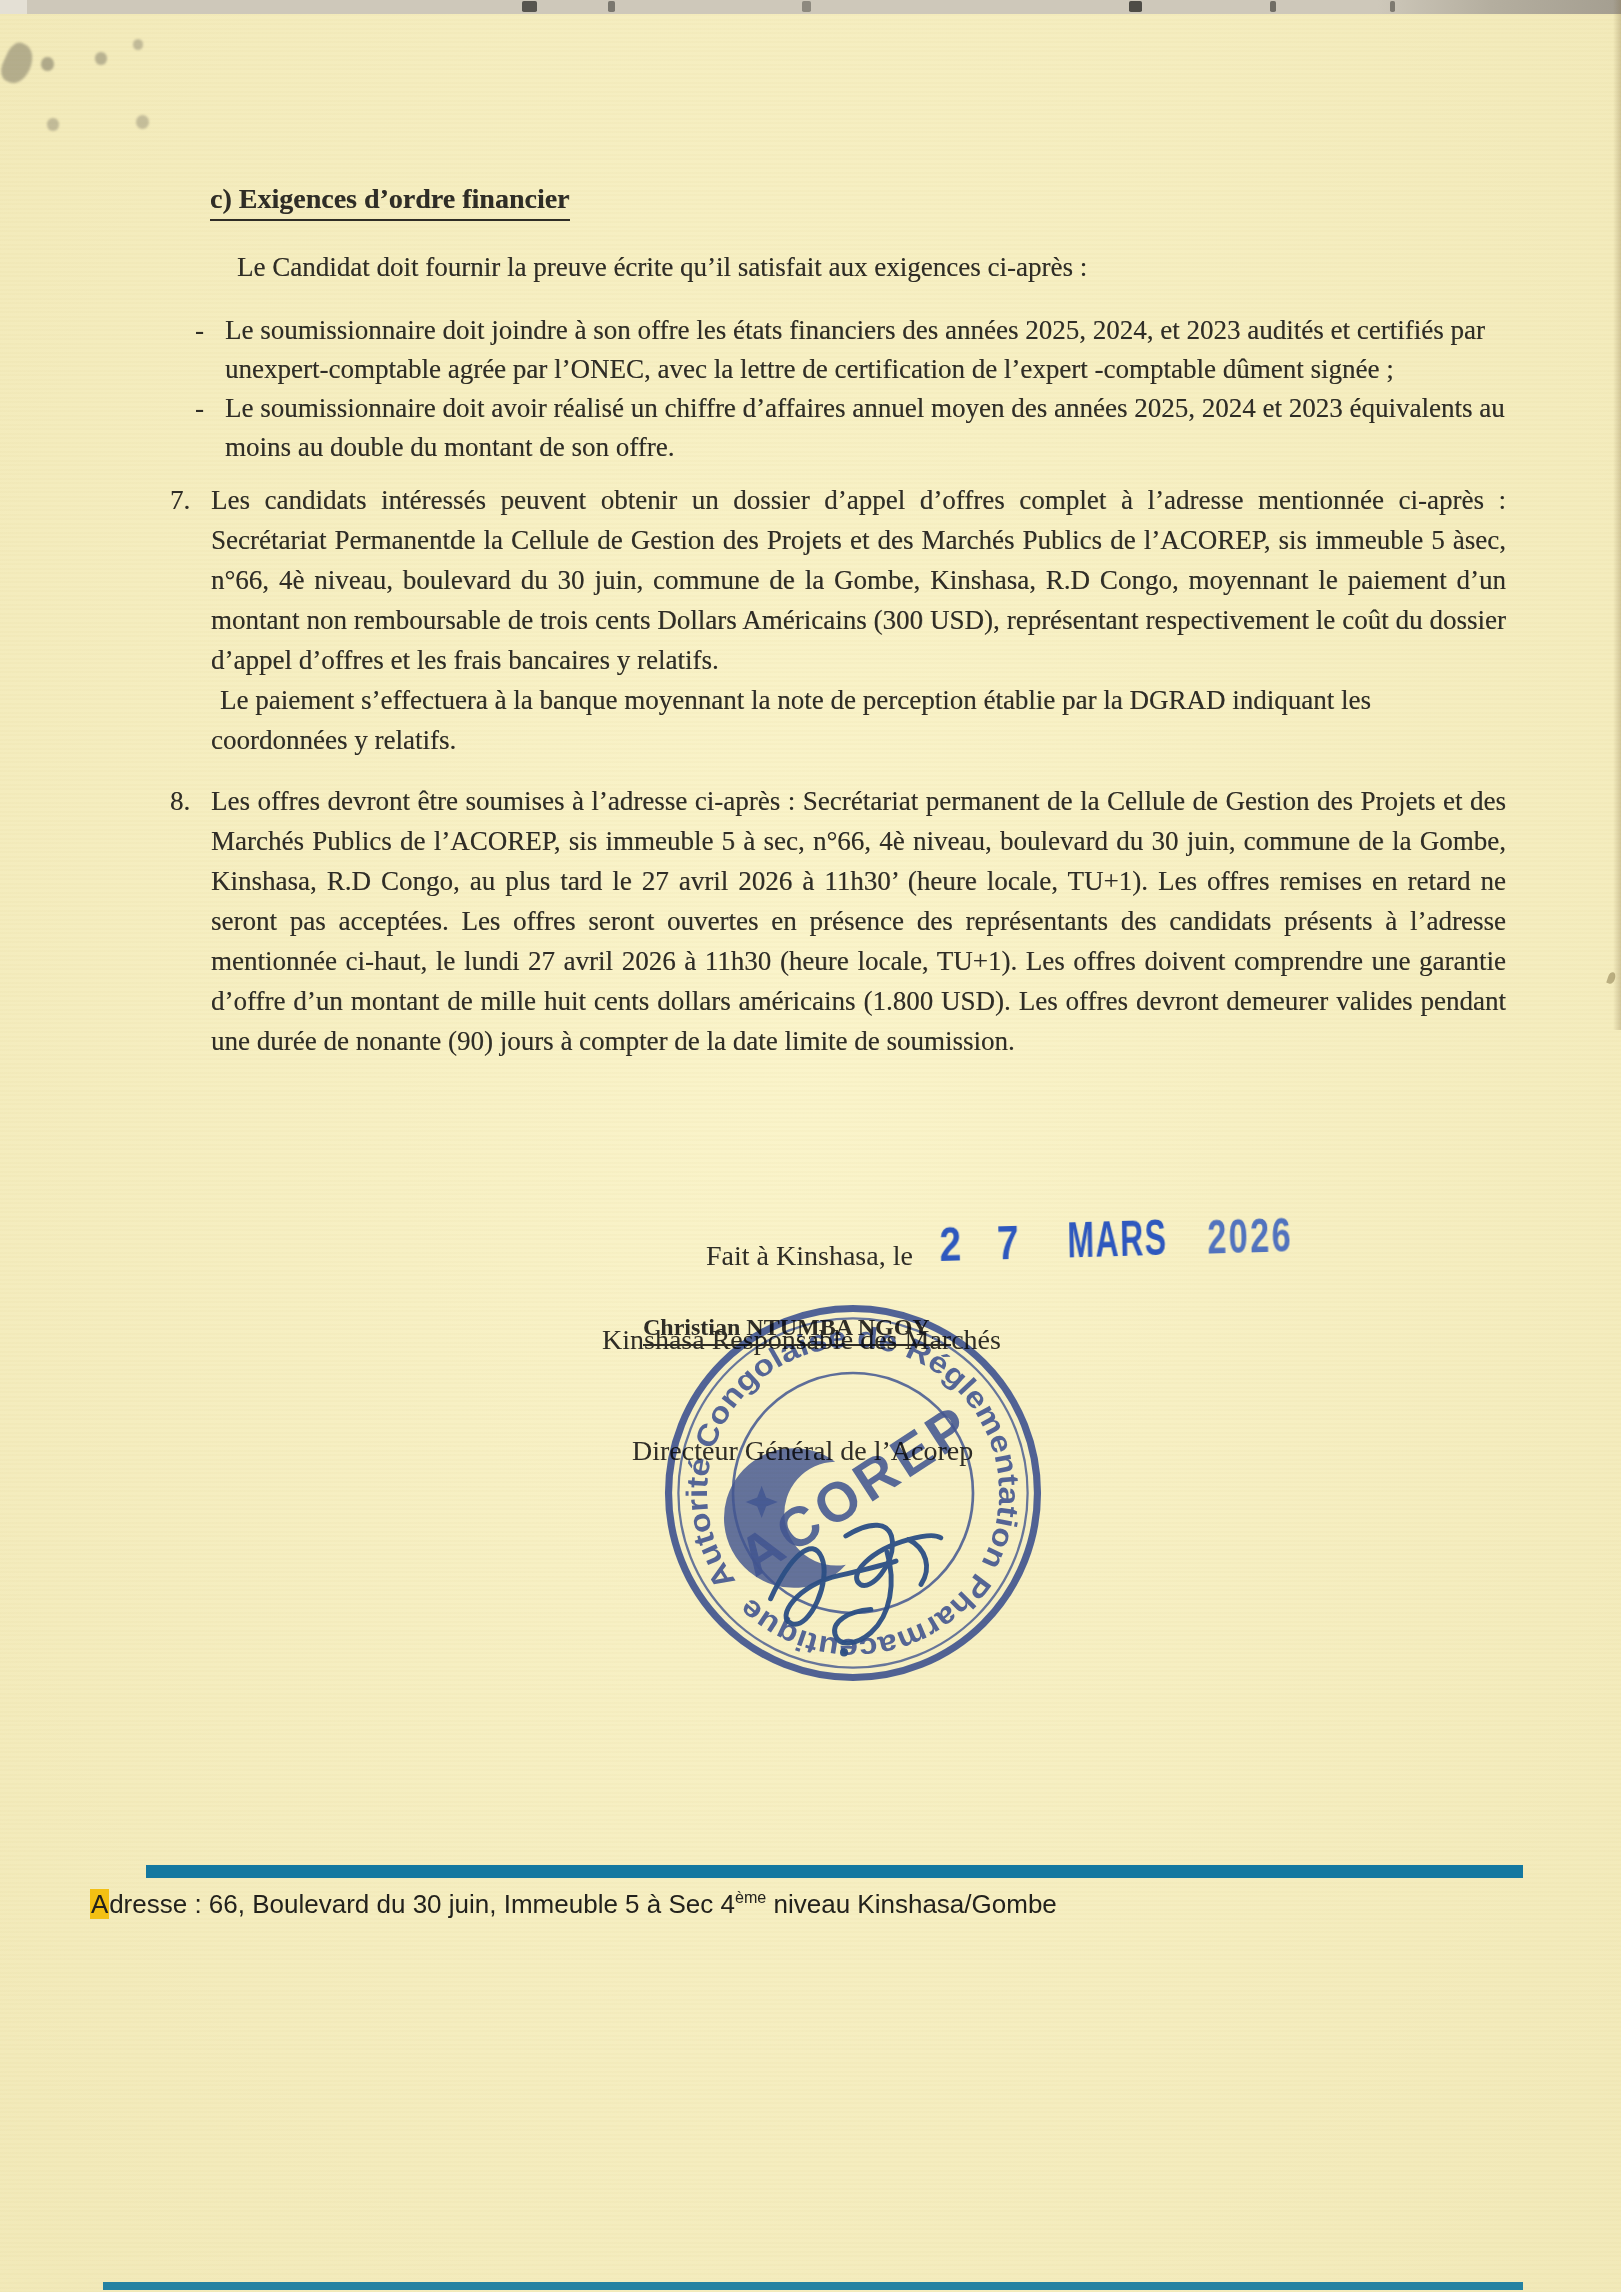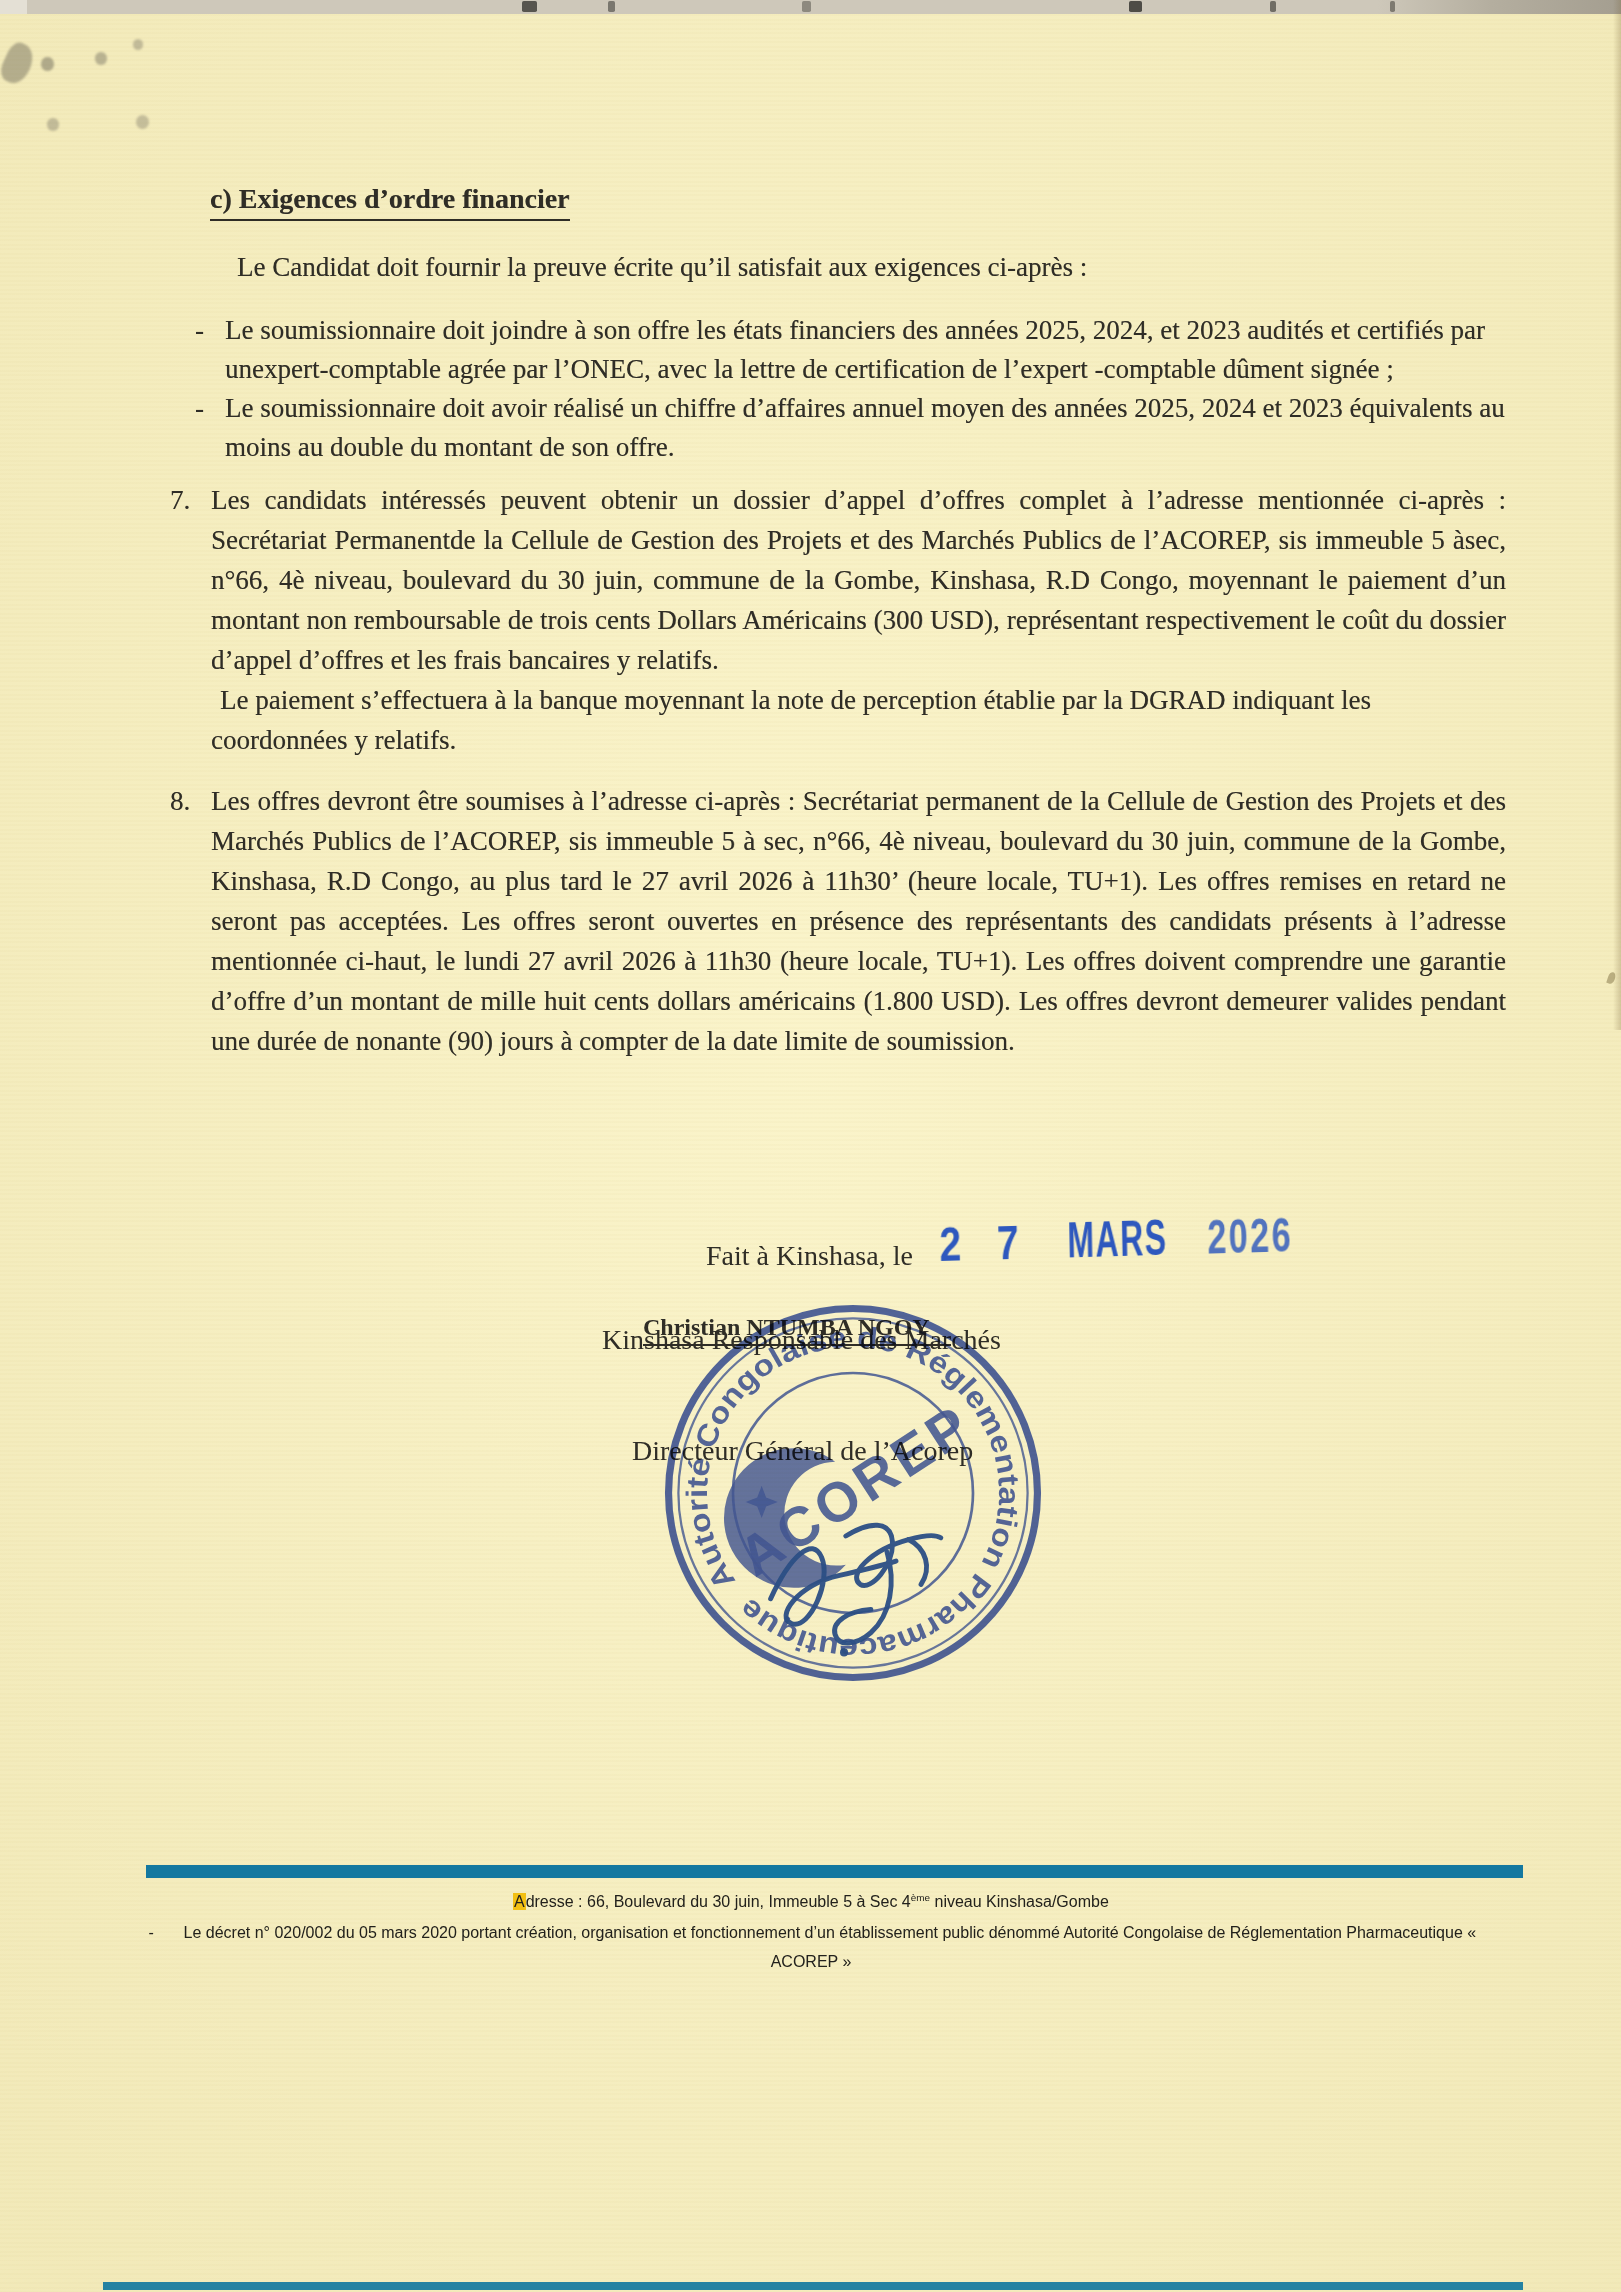--- a/index.html
+++ b/index.html
@@ -78,21 +78,21 @@
   .round-stamp{
     position:absolute;left:656px;top:1296px;width:394px;height:394px;
     mix-blend-mode:multiply;opacity:.95;
   }
 
   
   .footer-bar{position:absolute;left:146px;top:1865px;width:1377px;height:13.4px;background:#1478A0;}
   .footer-text{
     position:absolute;left:90px;top:1883px;width:1442px;
     font-family:"Liberation Sans","DejaVu Sans",sans-serif;
-    font-size:16px;line-height:29px;color:#22211C;text-align:center;
+    font-size:26px;line-height:29px;color:#22211C;text-align:left;
   }
   .footer-text sup{font-size:0.62em;}
   .hl{background:#F3C013;padding:0 0.9px;}
   .f-item{margin-top:1.8px;padding:0 25px;}
   .f-marker{display:inline-block;width:10.7px;margin-right:43px;}
   .f-marker-2{margin-right:27px;}
   .bottom-bar{position:absolute;left:103px;top:2282px;width:1420px;height:8px;background:#1478A0;opacity:.92;}
 </style>
 </head>
 <body>
@@ -173,16 +173,15 @@
     <path d="M 212 268 C 238 252 262 250 264 274 C 266 300 240 330 228 322 C 214 312 238 284 282 272 C 300 267 312 266 318 270"></path>
     <path d="M 258 286 C 268 320 262 356 240 376 C 224 390 204 392 200 378 C 196 364 214 352 240 350"></path>
     <path d="M 282 272 C 302 282 308 304 296 322"></path>
     <circle cx="210" cy="398" r="4.5" fill="#2049A8" stroke="none"></circle>
   </g>
 </svg>
 
 <div class="footer-bar"></div>
 <div class="footer-text">
   <div class="f-address"><span class="hl">A</span><span>dresse : 66, Boulevard du 30 juin, Immeuble 5 à Sec 4</span><sup>ème</sup><span> niveau Kinshasa/Gombe</span></div>
-  <div class="f-item"><span class="f-marker f-marker-2">-</span><span>Le décret n° 020/002 du 05 mars 2020 portant création, organisation et fonctionnement d’un établissement public dénommé Autorité Congolaise de Réglementation Pharmaceutique « ACOREP »</span></div>
 </div>
 <div class="bottom-bar"></div>
 
 
 </body></html>

